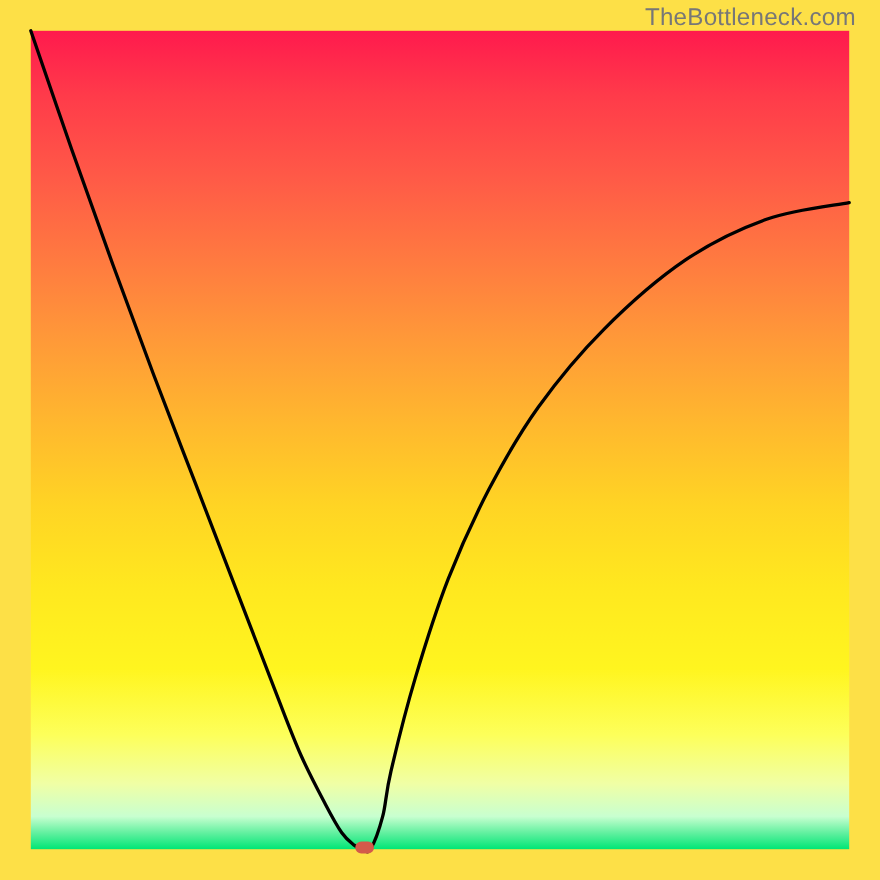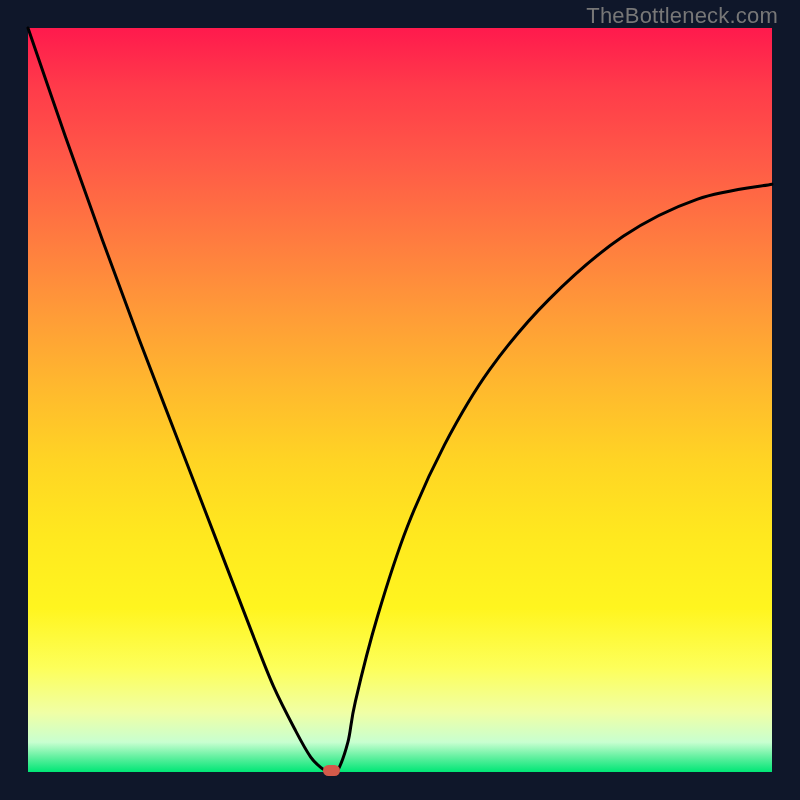--- a/index.html
+++ b/index.html
@@ -10,21 +10,21 @@
     background: #000;
     overflow: hidden;
     font-family: Arial, Helvetica, sans-serif;
   }
   .frame {
     position: absolute;
     top: 0;
     left: 0;
     width: 800px;
     height: 800px;
-    background: #0f172a;
+    background: #fde047;
   }
   .plot-area {
     position: absolute;
     top: 28px;
     left: 28px;
     width: 744px;
     height: 744px;
     background: linear-gradient(to bottom,
       #ff1a4d 0%,
       #ff3b4a 8%,

